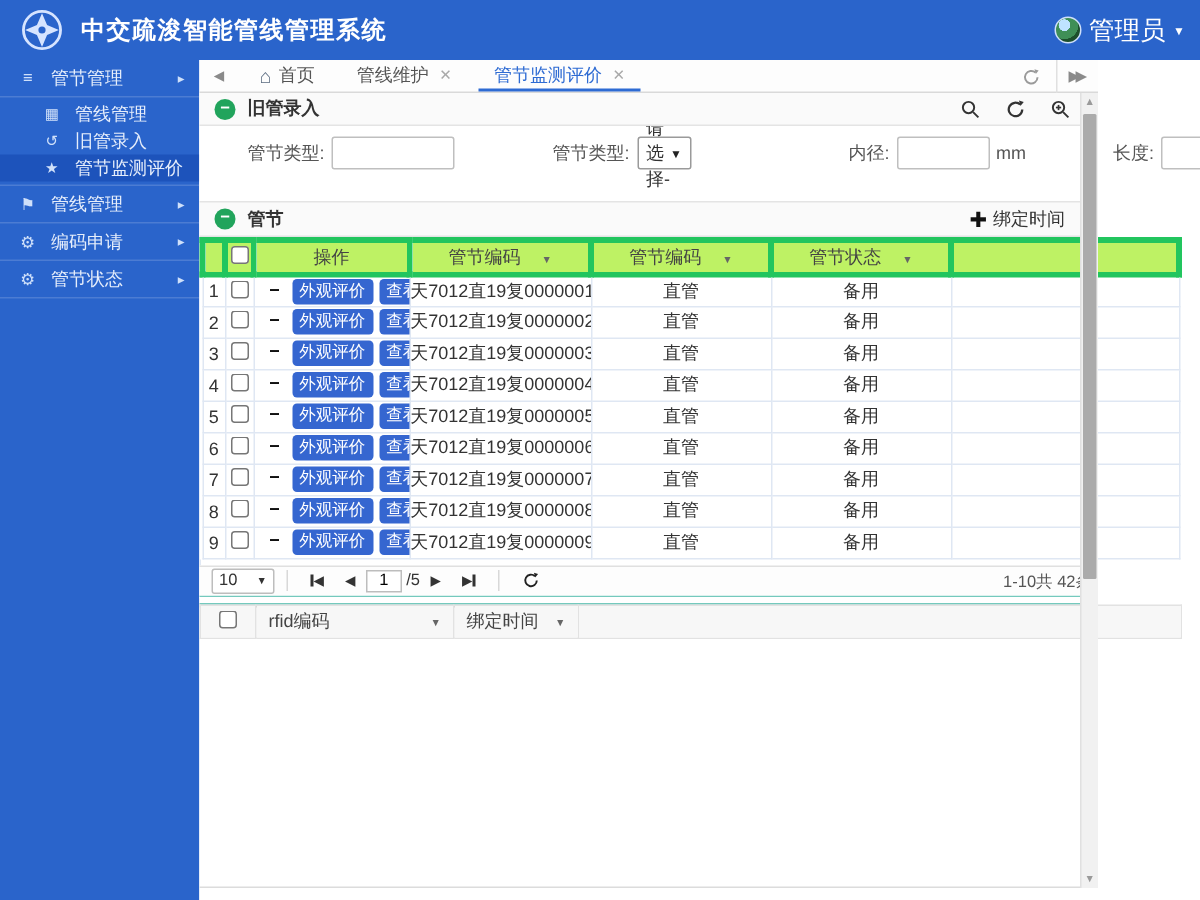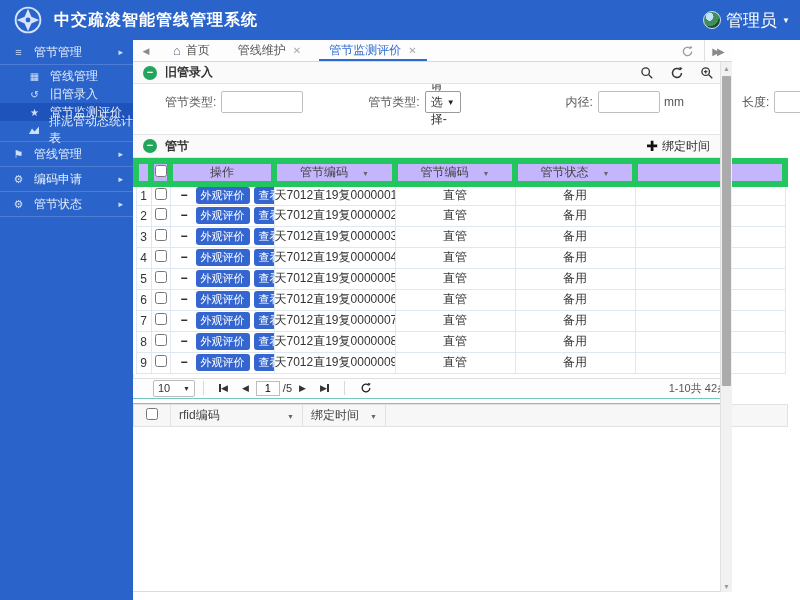--- a/index.html
+++ b/index.html
@@ -71,31 +71,31 @@
 
   
   .grid-hd { height:24px; background:#fafafa; border-top:1px solid #e4e4e4; border-bottom:1px solid #e4e4e4; display:flex; align-items:center; padding:0 10px; position:relative; }
   .transfer-btn { position:absolute; right:22px; display:flex; align-items:center; gap:4px; font-size:12px; color:#333; cursor:pointer; }
   .transfer-btn .plus { font-weight:bold; font-size:14px; color:#111; }
 
   table.grid { border-collapse:collapse; width:655px; table-layout:fixed; font-size:12px; color:#333; }
   table.grid col.c-no { width:15px; } table.grid col.c-cb { width:19px; }
   table.grid col.c-op { width:104px; } table.grid col.c-code { width:121px; }
   table.grid col.c-type { width:120px; } table.grid col.c-status { width:120px; }
-  table.grid th { height:23px; background:#c4b5fd; border:6px solid #22c55e; font-weight:normal; color:#444; position:relative; }
+  table.grid th { height:23px; background:#bef264; border:4px solid #22c55e; font-weight:normal; color:#444; position:relative; }
   table.grid th .sort { font-size:7px; color:#666; margin-left:14px; }
   table.grid td { height:21px; border:1px solid #dfe7f3; text-align:center; background:#fff; overflow:hidden; white-space:nowrap; }
   table.grid td.op { text-align:left; padding-left:10px; }
   .row-minus { font-weight:bold; color:#111; margin-right:8px; font-size:12px; cursor:pointer; }
   .mini-btn { display:inline-block; background:#3566d0; color:#fff; font-size:11px; border:none; border-radius:3px; padding:2px 5px; margin-right:4px; cursor:pointer; line-height:13px; }
   input[type=checkbox] { width:12px; height:12px; cursor:pointer; }
   .row-sliver { height:4px; overflow:hidden; border-left:1px solid #dfe7f3; width:655px; }
 
   
-  .pager { height:20px; border-top:1px solid #e0e0e0; background:#fdfdfd; display:flex; align-items:center; font-size:11px; color:#333; padding-left:20px; position:relative; }
+  .pager { height:20px; border-top:1px solid #e0e0e0; background:#fdfdfd; display:flex; align-items:center; font-size:11px; color:#333; padding-left:8px; position:relative; }
   .psize { width:42px; height:17px; border:1px solid #bdbdbd; border-radius:2px; background:#fff; display:flex; align-items:center; justify-content:space-between; padding:0 4px; cursor:pointer; }
   .psize .caret { font-size:7px; }
   .pdiv { width:1px; height:14px; background:#d8d8d8; margin:0 8px; }
   .pbtn { display:flex; align-items:center; margin:0 7px; cursor:pointer; color:#333; font-size:9px; }
   .pbtn .bar { width:2px; height:8px; background:#333; }
   .pginput { width:24px; height:15px; border:1px solid #bdbdbd; text-align:center; font-size:11px; outline:none; margin-right:3px; }
   .psummary { position:absolute; right:4px; color:#555; }
 
   
   .splitter { height:6px; border-top:1px solid #74c9bd; border-bottom:1px solid #74c9bd; background:#fff; box-shadow:0 2px 0 #d4d4d4; cursor:row-resize; }
@@ -140,28 +140,20 @@
         <span class="s-ico">▦</span>
         <span>管线管理</span>
       </div>
       <div class="side-sub">
         <span class="s-ico">↺</span>
         <span>旧管录入</span>
       </div>
       <div class="side-sub active">
         <span class="s-ico">★</span>
         <span>管节监测评价</span>
-      </div>
-      <div class="side-sub">
-        <span class="s-ico">
-          <svg width="12" height="10" viewBox="0 0 12 10">
-              <path d="M1 9 L4 3.5 L6.5 6.5 L11 1.5 L11 9 Z" fill="#cfe0fa"></path>
-            </svg>
-        </span>
-        <span>排泥管动态统计表</span>
       </div>
     </div>
     <div class="side-top">
       <span class="s-ico">⚑</span>
       <span>管线管理</span>
       <span class="arr">▸</span>
     </div>
     <div class="side-top">
       <span class="s-ico">⚙</span>
       <span>编码申请</span>

